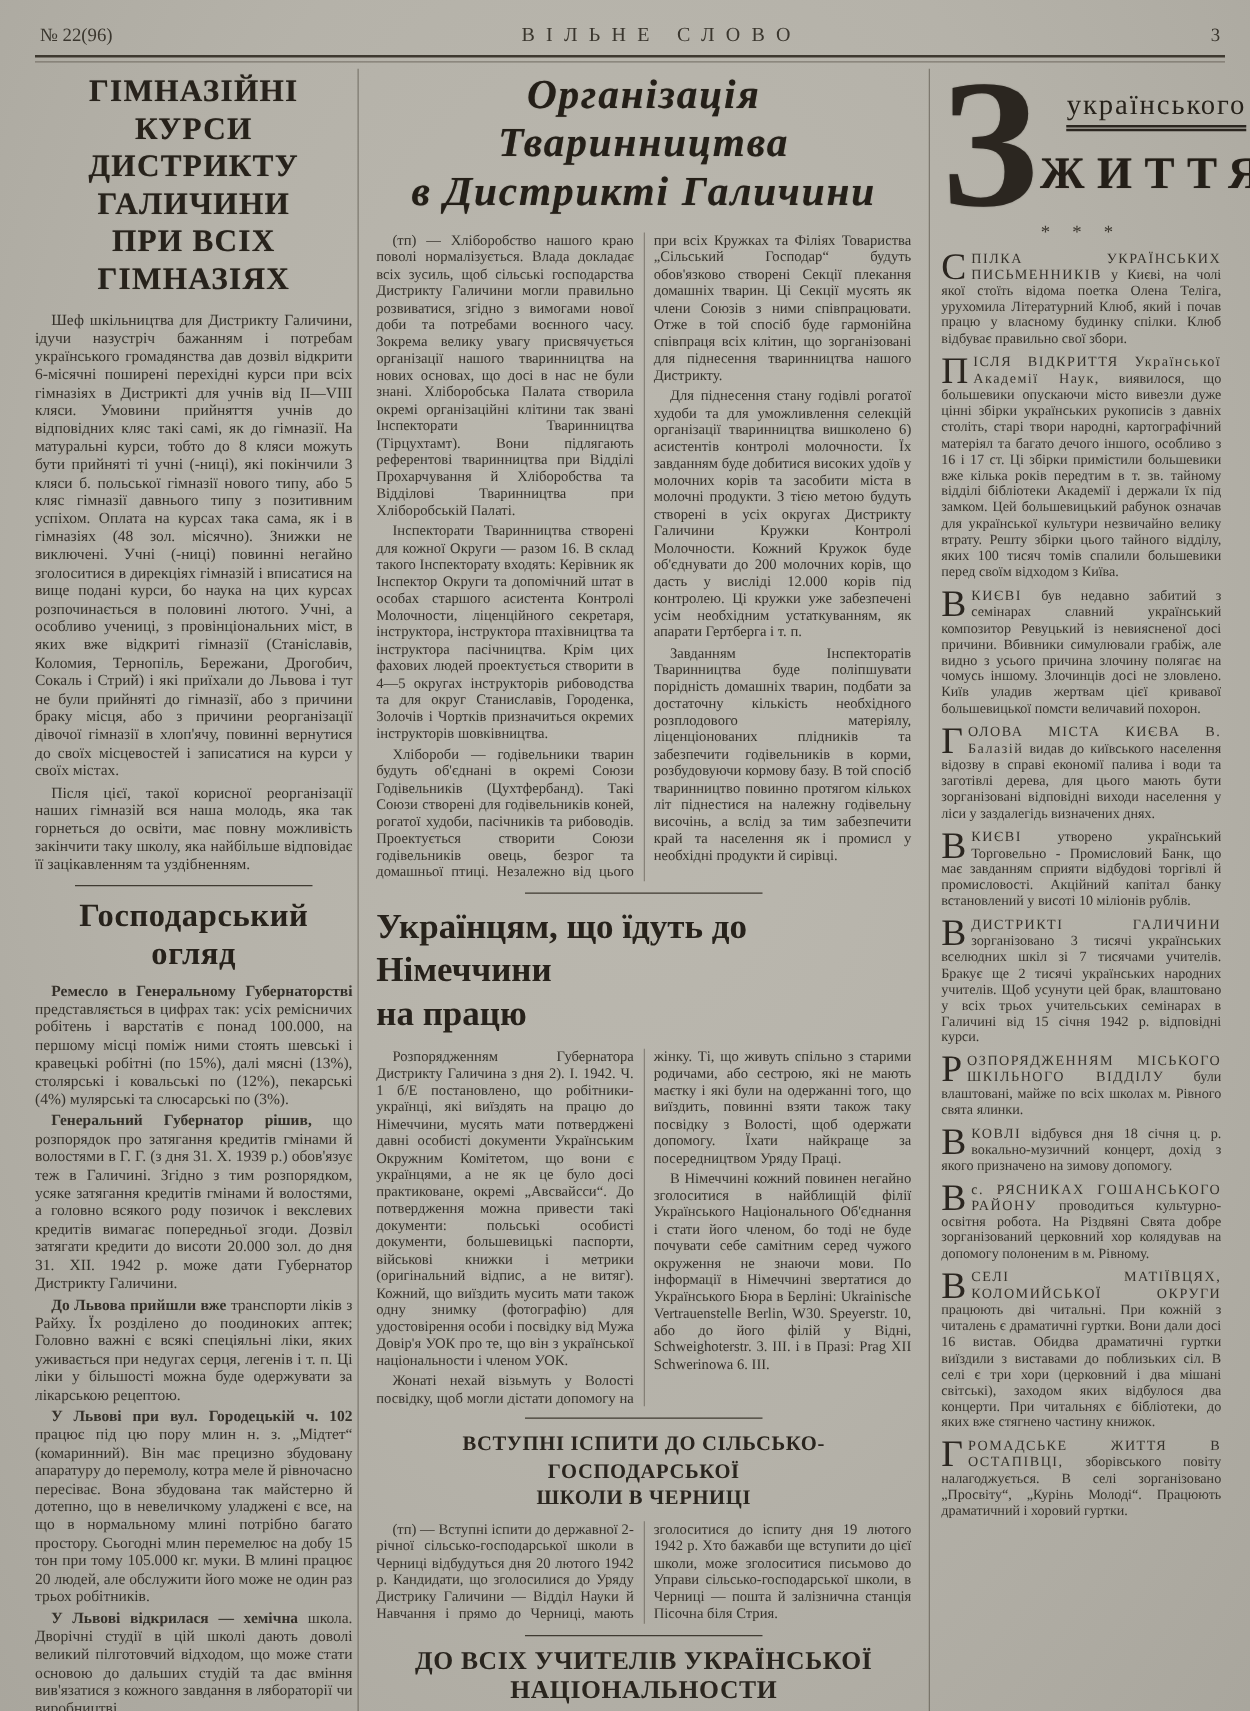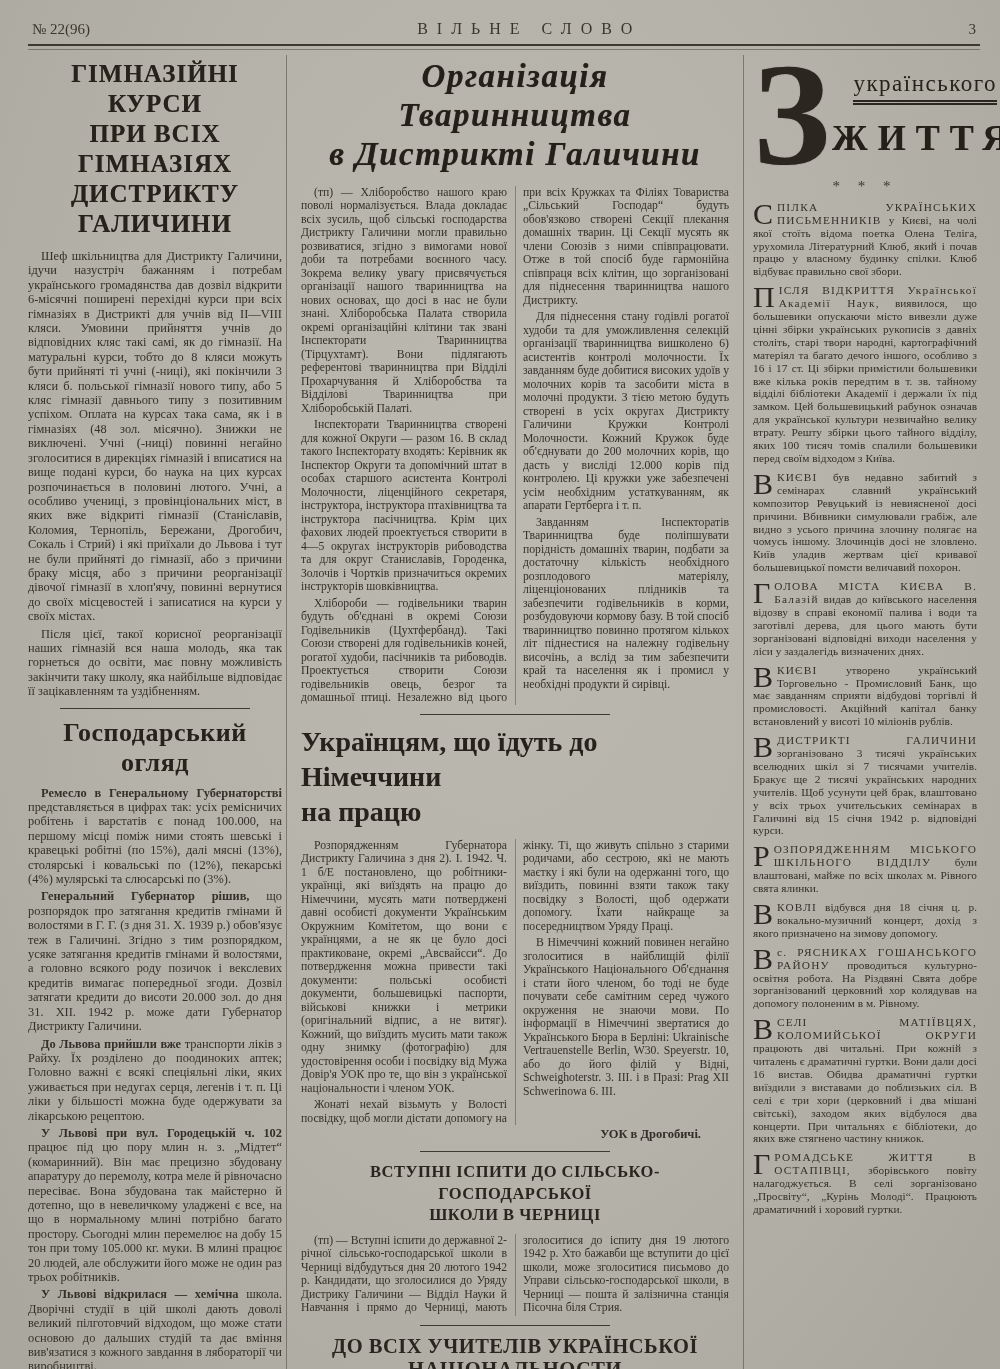--- a/index.html
+++ b/index.html
@@ -55,21 +55,21 @@
 <div class="page">
 
   <header class="masthead">
     <span class="issue">№ 22(96)</span>
     <span class="title">ВІЛЬНЕ СЛОВО</span>
     <span class="pageno">3</span>
   </header>
   <div class="rule"></div>
 
   <section class="col col-left">
-    <h1 class="headline-lg"><span><span class="hl-line">ГІМНАЗІЙНІ КУРСИ</span> <span class="hl-line">ПРИ ВСІХ ГІМНАЗІЯХ</span> <span class="hl-line">ДИСТРИКТУ ГАЛИЧИНИ</span> </span></h1>
+    <h1 class="headline-lg"><span><span class="hl-line">ГІМНАЗІЙНІ КУРСИ</span> <span class="hl-line">ДИСТРИКТУ ГАЛИЧИНИ</span> <span class="hl-line">ПРИ ВСІХ ГІМНАЗІЯХ</span> </span></h1>
     <div class="body">
         <p class="para"><b class="lead"></b> <span>Шеф шкільництва для Дистрикту Галичини, ідучи назустріч бажанням і потребам українського громадянства дав дозвіл відкрити 6-місячні поширені перехідні курси при всіх гімназіях в Дистрикті для учнів від II—VIII кляси. Умовини прийняття учнів до відповідних кляс такі самі, як до гімназії. На матуральні курси, тобто до 8 кляси можуть бути прийняті ті учні (-ниці), які покінчили 3 кляси б. польської гімназії нового типу, або 5 кляс гімназії давнього типу з позитивним успіхом. Оплата на курсах така сама, як і в гімназіях (48 зол. місячно). Знижки не виключені. Учні (-ниці) повинні негайно зголоситися в дирекціях гімназій і вписатися на вище подані курси, бо наука на цих курсах розпочинається в половині лютого. Учні, а особливо учениці, з провінціональних міст, в яких вже відкриті гімназії (Станіславів, Коломия, Тернопіль, Бережани, Дрогобич, Сокаль і Стрий) і які приїхали до Львова і тут не були прийняті до гімназії, або з причини браку місця, або з причини реорганізації дівочої гімназії в хлоп'ячу, повинні вернутися до своїх місцевостей і записатися на курси у своїх містах.</span></p> 
         <p class="para"><b class="lead"></b> <span>Після цієї, такої корисної реорганізації наших гімназій вся наша молодь, яка так горнеться до освіти, має повну можливість закінчити таку школу, яка найбільше відповідає її зацікавленням та уздібненням.</span></p> 
       </div>
     <hr class="divider">
     <h2 class="headline-md">Господарський огляд</h2>
     <div class="body">
         <p class="para"><b class="lead">Ремесло в Генеральному Губернаторстві</b> <span>представляється в цифрах так: усіх ремісничих робітень і варстатів є понад 100.000, на першому місці поміж ними стоять шевські і кравецькі робітні (по 15%), далі мясні (13%), столярські і ковальські по (12%), пекарські (4%) мулярські та слюсарські по (3%).</span></p> 
         <p class="para"><b class="lead">Генеральний Губернатор рішив,</b> <span>що розпорядок про затягання кредитів гмінами й волостями в Г. Г. (з дня 31. X. 1939 р.) обов'язує теж в Галичині. Згідно з тим розпорядком, усяке затягання кредитів гмінами й волостями, а головно всякого роду позичок і векслевих кредитів вимагає попередньої згоди. Дозвіл затягати кредити до висоти 20.000 зол. до дня 31. XII. 1942 р. може дати Губернатор Дистрикту Галичини.</span></p> 
         <p class="para"><b class="lead">До Львова прийшли вже</b> <span>транспорти ліків з Райху. Їх розділено до поодиноких аптек; Головно важні є всякі спеціяльні ліки, яких уживається при недугах серця, легенів і т. п. Ці ліки у більшості можна буде одержувати за лікарською рецептою.</span></p> 
@@ -90,21 +90,20 @@
         </div>
     </article>
     <hr class="divider">
     <article>
       <h1 class="headline-lg2"><span><span class="hl-line">Українцям, що їдуть до Німеччини</span> <span class="hl-line">на працю</span> </span></h1>
       <div class="body two-col">
           <p class="para"><b class="lead"></b> <span>Розпорядженням Губернатора Дистрикту Галичина з дня 2). І. 1942. Ч. 1 б/Е постановлено, що робітники-українці, які виїздять на працю до Німеччини, мусять мати потверджені давні особисті документи Українським Окружним Комітетом, що вони є українцями, а не як це було досі практиковане, окремі „Авсвайсси“. До потвердження можна привести такі документи: польські особисті документи, большевицькі паспорти, військові книжки і метрики (оригінальний відпис, а не витяг). Кожний, що виїздить мусить мати також одну знимку (фотографію) для удостовірення особи і посвідку від Мужа Довір'я УОК про те, що він з української національности і членом УОК.</span></p> 
           <p class="para"><b class="lead"></b> <span>Жонаті нехай візьмуть у Волості посвідку, щоб могли дістати допомогу на жінку. Ті, що живуть спільно з старими родичами, або сестрою, які не мають маєтку і які були на одержанні того, що виїздить, повинні взяти також таку посвідку з Волості, щоб одержати допомогу. Їхати найкраще за посередництвом Уряду Праці.</span></p> 
           <p class="para"><b class="lead"></b> <span>В Німеччині кожний повинен негайно зголоситися в найблищій філії Українського Національного Об'єднання і стати його членом, бо тоді не буде почувати себе самітним серед чужого окруження не знаючи мови. По інформації в Німеччині звертатися до Українського Бюра в Берліні: Ukrainische Vertrauenstelle Berlin, W30. Speyerstr. 10, або до його філій у Відні, Schweighoterstr. 3. III. і в Празі: Prag XII Schwerinowa 6. III.</span></p> 
         </div>
-      <p class="signature">УОК в Дрогобичі.</p>
     </article>
     <hr class="divider">
     <article>
       <h2 class="headline-sm"><span><span class="hl-line">ВСТУПНІ ІСПИТИ ДО СІЛЬСЬКО-ГОСПОДАРСЬКОЇ</span> <span class="hl-line">ШКОЛИ В ЧЕРНИЦІ</span> </span></h2>
       <div class="body two-col">
           <p class="para"><b class="lead"></b> <span>(тп) — Вступні іспити до державної 2-річної сільсько-господарської школи в Черниці відбудуться дня 20 лютого 1942 р. Кандидати, що зголосилися до Уряду Дистрику Галичини — Відділ Науки й Навчання і прямо до Черниці, мають зголоситися до іспиту дня 19 лютого 1942 р. Хто бажавби ще вступити до цієї школи, може зголоситися письмово до Управи сільсько-господарської школи, в Черниці — пошта й залізнична станція Пісочна біля Стрия.</span></p> 
         </div>
     </article>
     <hr class="divider">
     <article>

